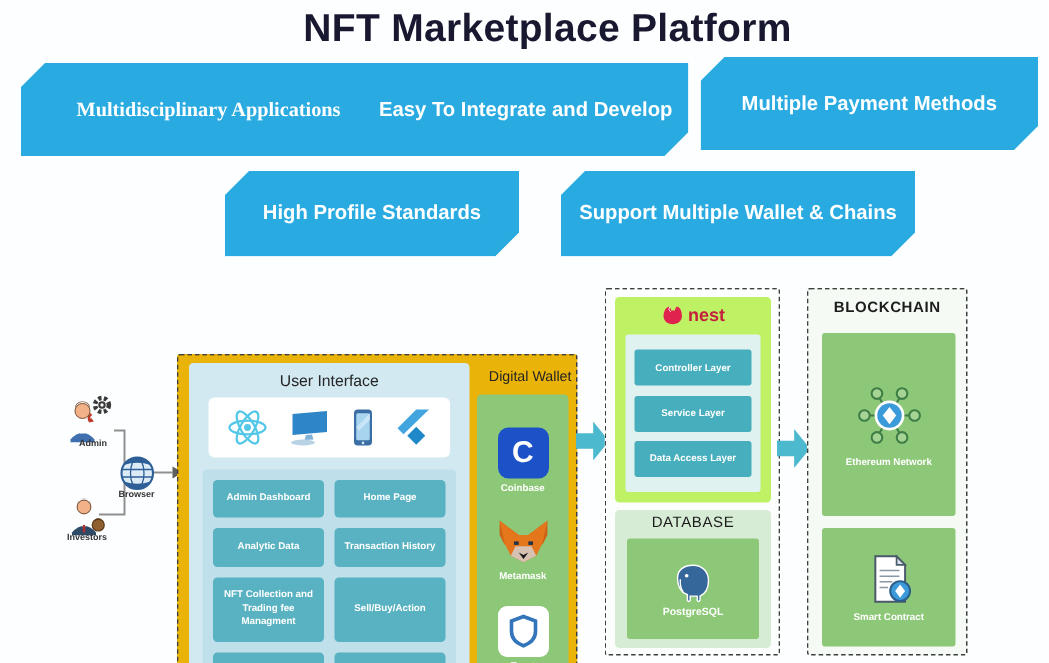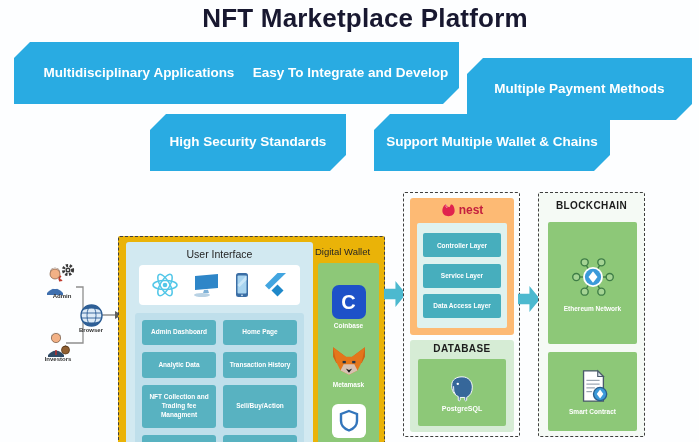--- a/index.html
+++ b/index.html
@@ -7,23 +7,23 @@
   body { font-family:"Liberation Sans", sans-serif; }
   .page { position:relative; width:699px; height:442px; background:#fdfeff; overflow:hidden; }
 
   .title { position:absolute; top:3px; left:0; width:100%; text-align:center;
            font-size:26px; font-weight:800; color:#181830; letter-spacing:.2px;padding-left:31px; }
 
   .badge { position:absolute; background:#29abe2; color:#fff; font-weight:bold;
            font-size:13.5px; line-height:1.5; display:flex; align-items:center; justify-content:center;
            text-align:center; padding:4px 10px;
            clip-path:polygon(16px 0%, 100% 0%, 100% calc(100% - 16px), calc(100% - 16px) 100%, 0% 100%, 0% 16px); }
-  .b1 { left:14px;  top:42px;  width:250px; height:62px; }
+  .b1 { left:14px;  top:42px;  width:250px; height:62px;font-family:Liberation Serif, serif; }
   .b2 { left:240px; top:42px;  width:219px; height:62px;padding-left:12px; }
-  .b3 { left:467px; top:58px;  width:225px; height:62px; }
+  .b3 { left:467px; top:38px;  width:225px; height:62px; }
   .b4 { left:150px; top:114px; width:196px; height:57px; }
   .b5 { left:374px; top:114px; width:236px; height:57px; }
 
   .dashed-box { position:absolute; border:1.6px dashed #3f3f3f; border-radius:2px; }
   .box-frontend  { left:118px; top:192px; width:267px; height:297px; background:#eab308;margin-top:44px; }
   .box-backend   { left:403px; top:192px; width:117px; height:245px; background:#fcfefe; }
   .box-blockchain{ left:538px; top:192px; width:107px; height:245px; background:#f5faf5;padding-left:42px; }
 
   .flow-arrow { position:absolute; background:#4cb9cf;
     clip-path:polygon(0% 30%, 52% 30%, 52% 0%, 100% 50%, 52% 100%, 52% 70%, 0% 70%); }
@@ -37,39 +37,39 @@
   
   .ui-panel { position:absolute; left:7px; top:5px; width:187px; height:233px; background:#d2e9f1; border-radius:3px; }
   .ui-title { position:absolute; top:6px; left:0; width:100%; text-align:center; font-size:10.5px; color:#252525; }
   .icon-bar { position:absolute; left:13px; top:23px; width:161px; height:40px; background:#fff; border-radius:4px;
               display:flex; align-items:center; justify-content:space-evenly; }
   .btn-area { position:absolute; left:9px; top:71px; width:169px; height:154px; background:#bfdfeb; border-radius:3px;
               display:grid; grid-template-columns:1fr 1fr; gap:7px; padding:7px; }
   .ui-btn { background:#58b2c1; color:#fff; font-size:6.5px; font-weight:bold; border-radius:3px;
             display:flex; align-items:center; justify-content:center; text-align:center; padding:2px 3px; line-height:1.35; }
 
-  .wallet-title { position:absolute; left:196px; top:9px; width:66px; text-align:left; font-size:9.5px; color:#252525; }
+  .wallet-title { position:absolute; left:196px; top:9px; width:66px; text-align:right; font-size:9.5px; color:#252525; }
   .wallet-panel { position:absolute; left:199px; top:26px; width:61px; height:207px; background:#8dc878; border-radius:3px;
                   display:flex; flex-direction:column; align-items:center; justify-content:space-evenly; padding:6px 0; }
   .wallet-tile { display:flex; flex-direction:column; align-items:center; }
   .wallet-ico { width:34px; height:34px; border-radius:7px; display:flex; align-items:center; justify-content:center; }
   .coinbase-bg { background:#1d51c8; color:#fff; font-size:20px; font-weight:bold; }
   .trust-bg { background:#fff; border-radius:6px; }
   .wallet-lbl { margin-top:3px; color:#fff; font-size:6.5px; font-weight:bold; }
 
   
-  .nest-panel { position:absolute; left:6px; top:5px; width:104px; height:137px; background:#fdba74; border-radius:3px; }
+  .nest-panel { position:absolute; left:6px; top:5px; width:104px; height:137px; background:#bef264; border-radius:3px; }
   .nest-logo { position:absolute; top:4px; left:0; width:100%; height:16px; display:flex; align-items:center; justify-content:center; gap:3px; }
   .nest-word { color:#c41f3e; font-size:12px; font-weight:bold; }
   .layers-panel { position:absolute; left:7px; top:25px; width:90px; height:105px; background:#dff2ef; border-radius:2px;
                   display:flex; flex-direction:column; justify-content:space-evenly; padding:4px 6px; }
   .layer-btn { background:#47aebd; color:#fff; font-size:6.5px; font-weight:bold; height:24px; border-radius:2px;
                display:flex; align-items:center; justify-content:center; }
   .db-panel { position:absolute; left:6px; top:147px; width:104px; height:92px; background:#d6ecd5; border-radius:3px; }
-  .db-title { position:absolute; top:3px; left:0; width:100%; text-align:center; font-size:10px; font-weight:bold; color:#1c1c1c; letter-spacing:.4px; }
+  .db-title { position:absolute; top:3px; left:0; width:100%; text-align:center; font-size:10px; font-weight:normal; color:#1c1c1c; letter-spacing:.4px; }
   .pg-tile { position:absolute; left:8px; top:19px; width:88px; height:67px; background:#8dc878; border-radius:2px;
              display:flex; flex-direction:column; align-items:center; justify-content:center; gap:1px; }
   .pg-lbl { color:#fff; font-size:7px; font-weight:bold; }
 
   
   .bc-title { position:absolute; top:7px; left:0; width:100%; text-align:center; font-size:10px; font-weight:bold; color:#1c1c1c; letter-spacing:.4px; }
   .bc-panel { position:absolute; left:9px; width:89px; background:#8dc878; border-radius:2px;
               display:flex; flex-direction:column; align-items:center; justify-content:center; gap:5px; }
   .bc-p1 { top:29px; height:122px; }
   .bc-p2 { top:159px; height:79px; }
@@ -85,21 +85,21 @@
   <div class="badge b1">
     <span>Multidisciplinary Applications</span>
   </div>
   <div class="badge b2">
     <span>Easy To Integrate and Develop</span>
   </div>
   <div class="badge b3">
     <span>Multiple Payment Methods</span>
   </div>
   <div class="badge b4">
-    <span>High Security Standards</span>
+    <span>High Profile Standards</span>
   </div>
   <div class="badge b5">
     <span>Support Multiple Wallet &amp; Chains</span>
   </div>
 
   <svg class="abs" style="left:35px; top:250px;" width="90" height="132" viewBox="0 0 90 132">
     <path d="M41,37 L48,37 L48,65 M31,93 L48,93 L48,65 M48,65 L80,65" stroke="#8f8f8f" stroke-width="1.3" fill="none"></path>
     <polygon points="80,61 87,65 80,69" fill="#5f5f5f"></polygon>
   </svg>
 

